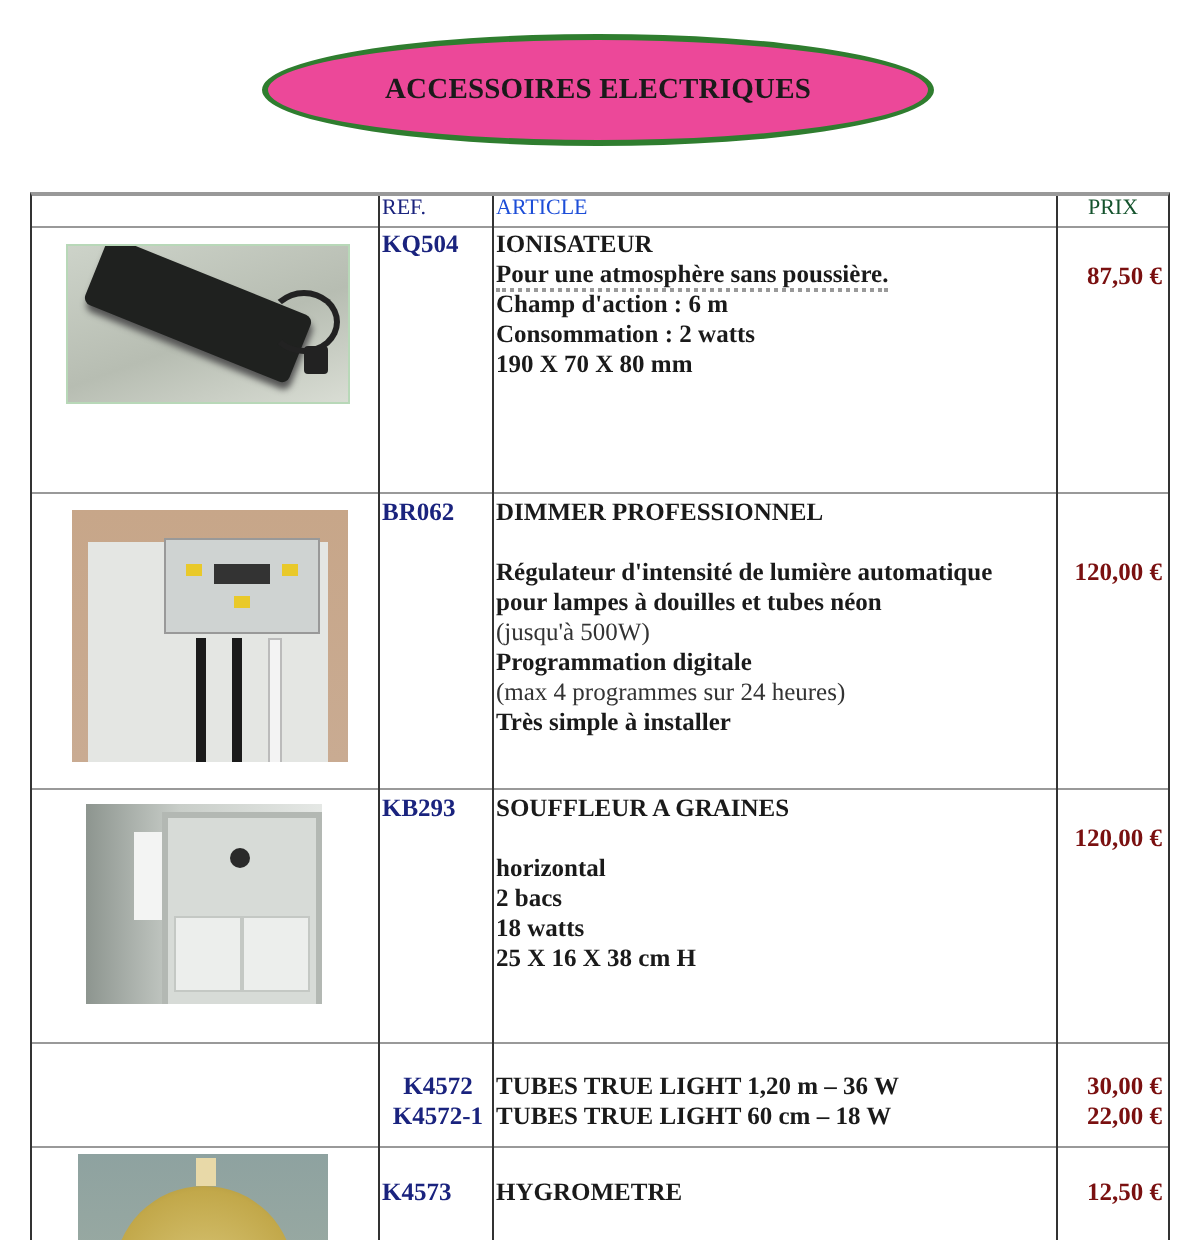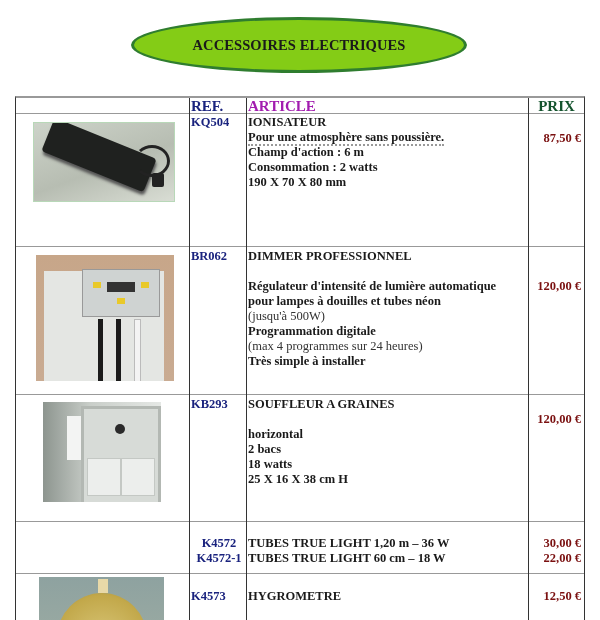--- a/index.html
+++ b/index.html
@@ -1,34 +1,34 @@
 <!DOCTYPE html>
 <html><head>
   <meta charset="utf-8">
   <style>
     html, body { margin: 0; padding: 0; background: #ffffff; }
     body { width: 600px; height: 620px; overflow: hidden; position: relative;
            font-family: "Liberation Serif", "DejaVu Serif", serif; color: #1a1a1a; }
     .banner { position: absolute; left: 131px; top: 17px; width: 336px; height: 56px;
-              background: #84cc16; border: 3px solid #2f7d2f; border-radius: 50%;
+              background: #ec4899; border: 3px solid #2f7d2f; border-radius: 50%;
               box-sizing: border-box; display: flex; align-items: center; justify-content: center; }
     .banner-title { font-weight: bold; font-size: 14.5px; color: #1a1a1a; letter-spacing: 0.1px; }
 
     .table { position: absolute; left: 15px; top: 96px; width: 570px; height: 540px;
              border-left: 1px solid #333; border-right: 1px solid #333; border-top: 2px solid #999; box-sizing: border-box; }
     .row { position: absolute; left: 0; width: 568px; border-bottom: 1px solid #999; box-sizing: border-box; }
     .vline { position: absolute; top: 0; bottom: 0; width: 1px; background: #333; }
     .cell { position: absolute; box-sizing: border-box; }
     .c-ref { left: 174px; width: 57px; padding-left: 1px; }
     .c-art { left: 231px; width: 282px; padding-left: 1px; }
     .c-price { left: 513px; width: 55px; text-align: right; padding-right: 3px; }
 
-    .hdr { font-weight: bold; font-size: 15px; }
+    .hdr { font-weight: normal; font-size: 11px; }
     .hdr-ref { color: #1a237e; }
-    .hdr-art { color: #a21caf; }
+    .hdr-art { color: #1d4ed8; }
     .hdr-price { color: #14532d; }
     .ref { font-weight: bold; font-size: 12.5px; color: #1a237e; line-height: 15px; }
     .art { font-size: 12.5px; line-height: 15px; }
     .art .b { font-weight: bold; }
     .art .n { font-weight: normal; color: #333; }
     .dotted { border-bottom: 2px dotted #999; }
     .price { font-weight: bold; font-size: 12.5px; color: #7a1010; line-height: 15px; }
 
     .photo { position: absolute; box-sizing: border-box; }
     .ph-ion { left: 17px; top: 8px; width: 142px; height: 80px; border: 1px solid #b8d8b8;

